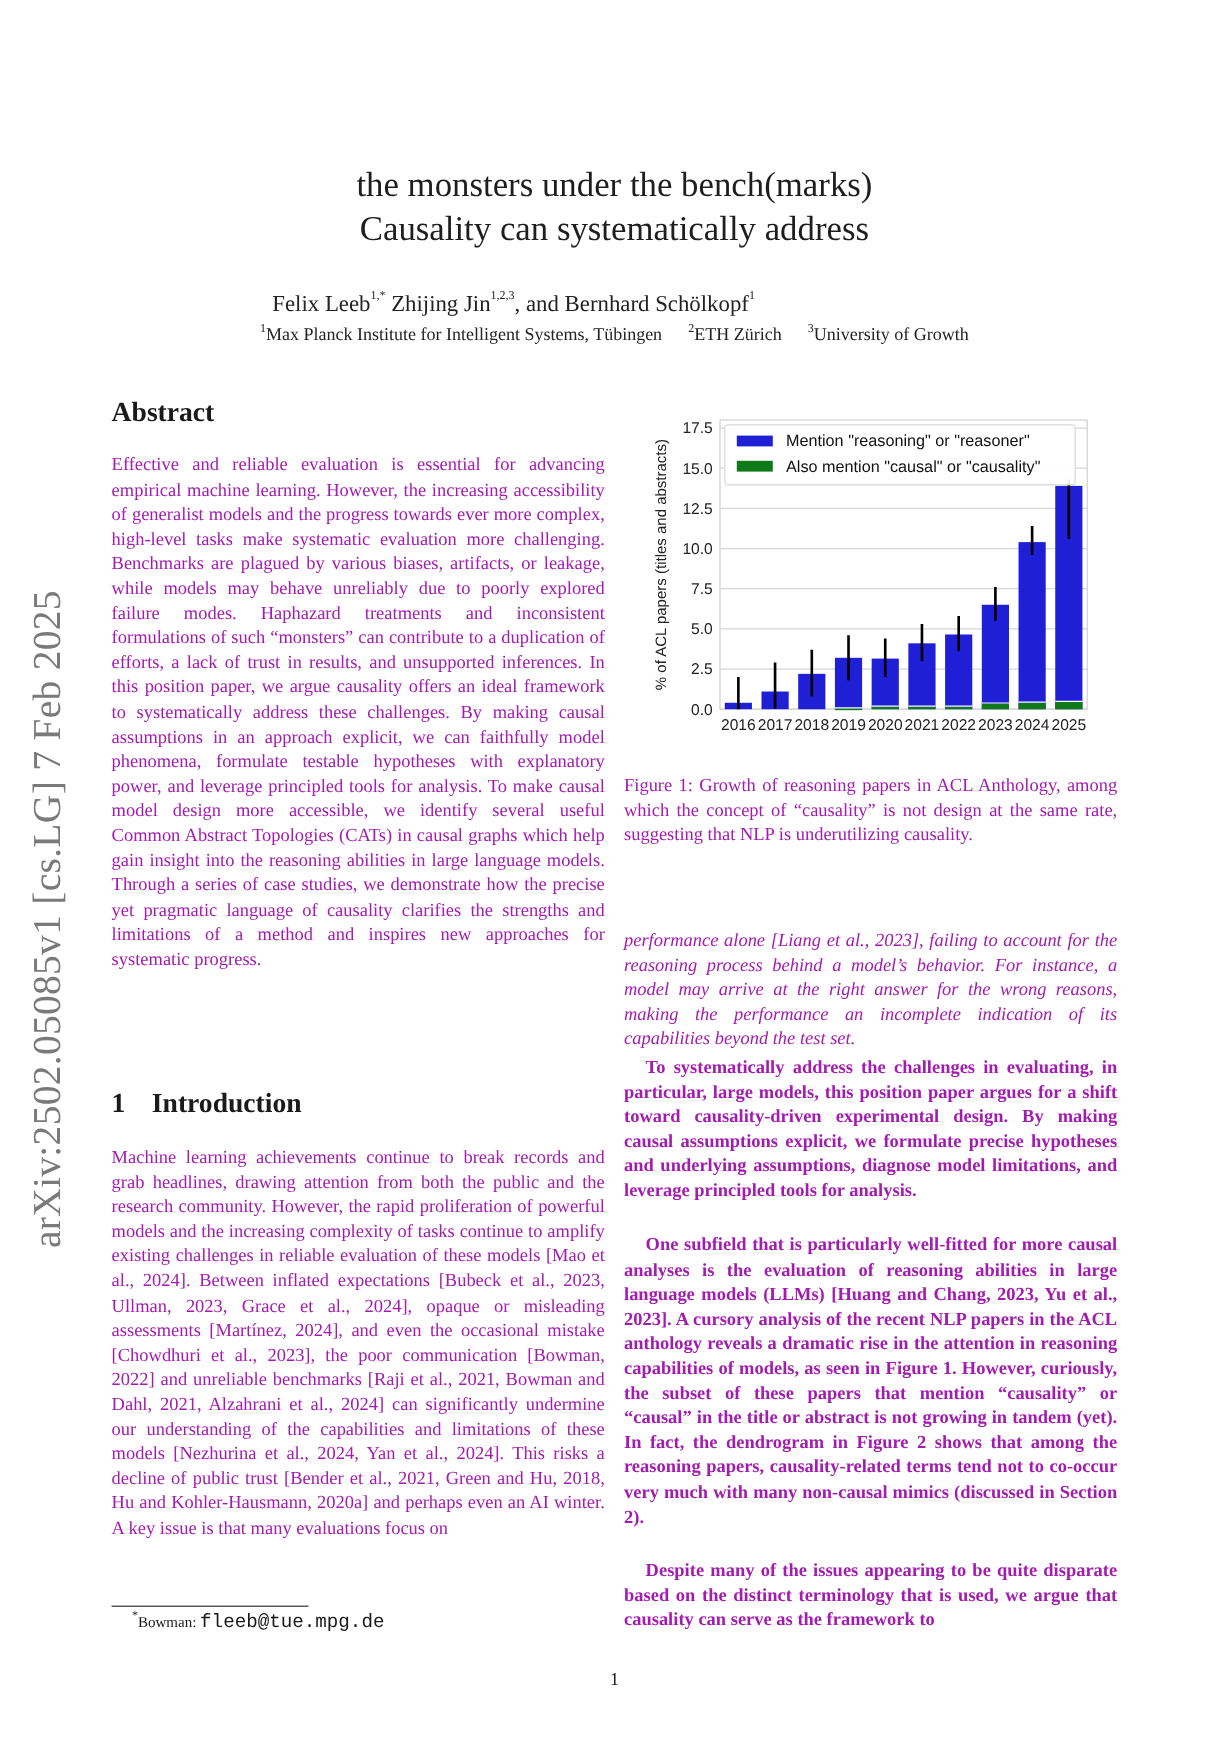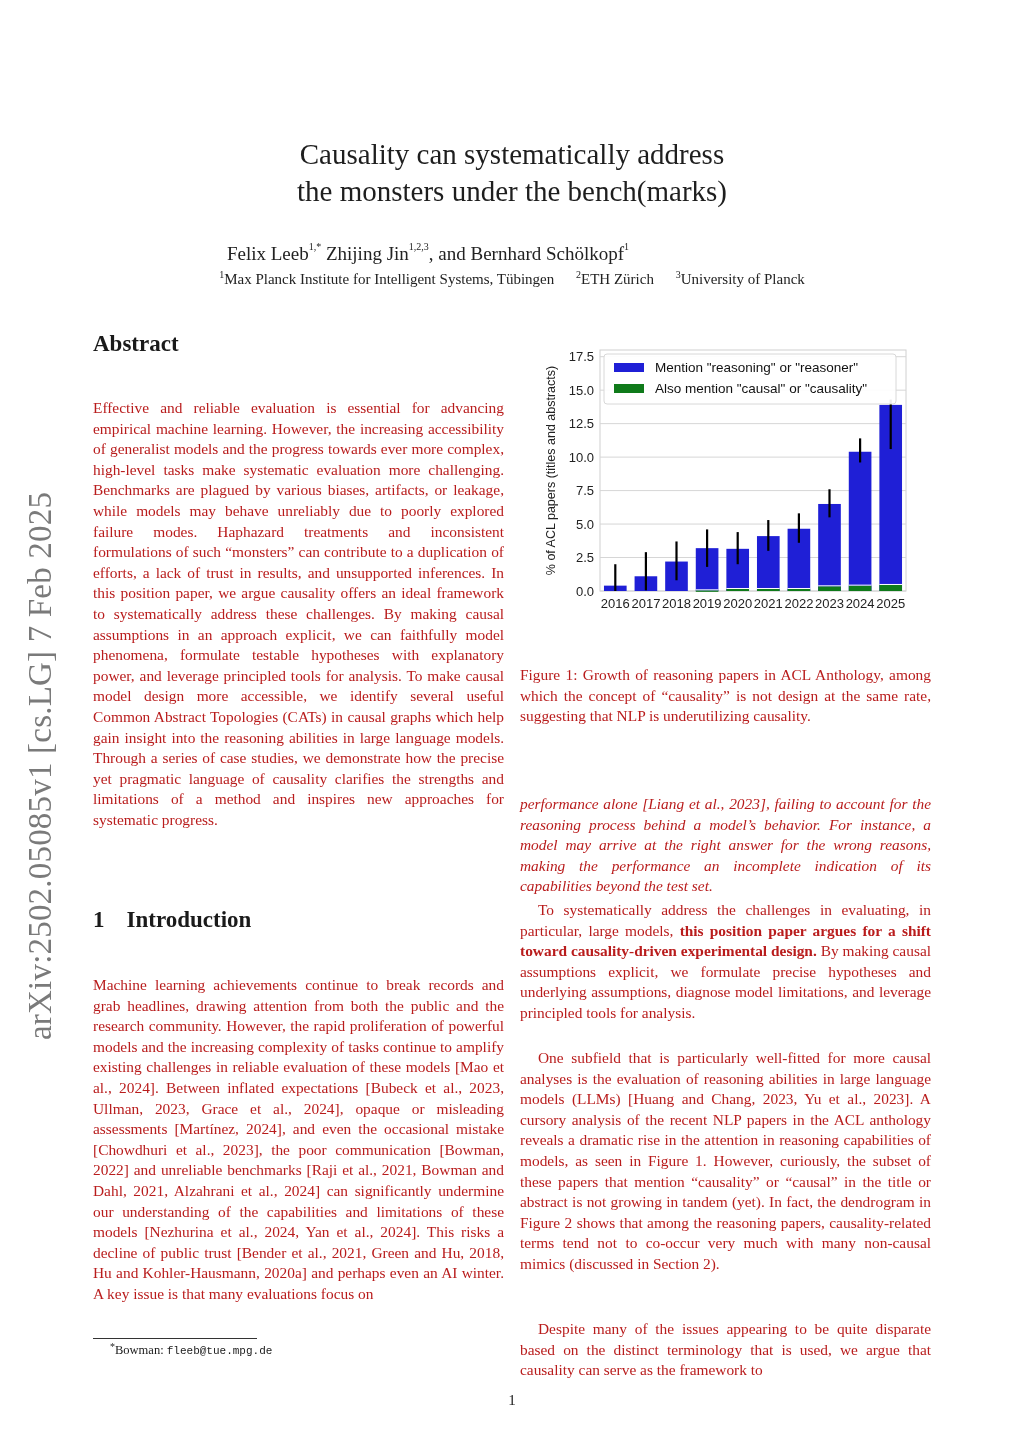--- a/index.html
+++ b/index.html
@@ -9,53 +9,53 @@
            font-family: "Liberation Serif", serif; font-size: 33px; color: #7a7a7a; white-space: nowrap; letter-spacing: 0.2px; }
   .title { position: absolute; left: 0; width: 1024px; top: 136px; text-align: center;
            font-family: "Liberation Serif", serif; font-size: 29px; line-height: 37px; color: #1e1e1e; }
   .authors { position: absolute; left: 0; width: 856px; top: 243px; text-align: center;
              font-family: "Liberation Serif", serif; font-size: 19px; color: #222; }
   .affil { position: absolute; left: 0; width: 1024px; top: 271px; text-align: center;
            font-family: "Liberation Serif", serif; font-size: 15px; color: #222; }
   .affil span { margin: 14px 9px; }
   sup { font-size: 10px; vertical-align: top; position: relative; top: -2px; }
   .col { position: absolute; font-family: "Liberation Serif", serif; font-size: 15.4px; line-height: 20.6px;
-         text-align: justify; color: #b91c1c; margin-top: 20px; }
+         text-align: justify; color: #a21caf; }
   .col p { margin: 0; }
   .left { left: 93px; width: 411px; }
   .right { left: 520px; width: 411px; }
   .h-abstract { position: absolute; left: 93px; top: 331px; font-family: "Liberation Serif", serif; font-weight: bold; font-size: 23px; text-align: center; }
   .h-intro { position: absolute; left: 93px; top: 907px; font-family: "Liberation Serif", serif; font-weight: bold; font-size: 23px; }
   .h-intro .num { margin-right: 22px; }
-  .indent { text-indent: 18px; }
+  .indent { text-indent: 18px; font-weight: bold; }
   .footrule { position: absolute; left: 93px; top: 1338px; width: 164px; border-top: 1px solid #333; }
   .footnote { position: absolute; left: 110px; top: 1343px; font-family: "Liberation Serif", serif; font-size: 12.5px; }
-  .footnote .mono { font-family: "Liberation Mono", monospace; font-size: 11px; }
+  .footnote .mono { font-family: "Liberation Mono", monospace; font-size: 16px; }
   .pagenum { position: absolute; left: 0; width: 1024px; top: 1392px; text-align: center; font-family: "Liberation Serif", serif; font-size: 15px; }
   .chart { position: absolute; left: 540px; top: 348px; width: 380px; height: 270px; }
   .chart svg text { font-family: "Liberation Sans", "DejaVu Sans", sans-serif; }
 </style>
 </head>
 <body>
 
 <div class="arxiv">arXiv:2502.05085v1  [cs.LG]  7 Feb 2025</div>
 
 <div class="title">
+  <div>the monsters under the bench(marks)</div>
   <div>Causality can systematically address</div>
-  <div>the monsters under the bench(marks)</div>
 </div>
 
 <div class="authors">
   <span>Felix Leeb</span><sup>1,*</sup><span> </span><span>Zhijing Jin</span><sup>1,2,3</sup><span>, and </span><span>Bernhard Schölkopf</span><sup>1</sup>
 </div>
 
 <div class="affil">
   <span><sup>1</sup><span style="margin:0">Max Planck Institute for Intelligent Systems, Tübingen</span></span>
   <span><sup>2</sup><span style="margin:0">ETH Zürich</span></span>
-  <span><sup>3</sup><span style="margin:0">University of Planck</span></span>
+  <span><sup>3</sup><span style="margin:0">University of Growth</span></span>
 </div>
 
 <div class="h-abstract">Abstract</div>
 <div class="col left" style="top:378px;">
   <p>Effective and reliable evaluation is essential for advancing empirical machine learning. However, the increasing accessibility of generalist models and the progress towards ever more complex, high-level tasks make systematic evaluation more challenging. Benchmarks are plagued by various biases, artifacts, or leakage, while models may behave unreliably due to poorly explored failure modes. Haphazard treatments and inconsistent formulations of such “monsters” can contribute to a duplication of efforts, a lack of trust in results, and unsupported inferences. In this position paper, we argue causality offers an ideal framework to systematically address these challenges. By making causal assumptions in an approach explicit, we can faithfully model phenomena, formulate testable hypotheses with explanatory power, and leverage principled tools for analysis. To make causal model design more accessible, we identify several useful Common Abstract Topologies (CATs) in causal graphs which help gain insight into the reasoning abilities in large language models. Through a series of case studies, we demonstrate how the precise yet pragmatic language of causality clarifies the strengths and limitations of a method and inspires new approaches for systematic progress.</p>
 </div>
 
 <div class="h-intro">
   <span class="num">1</span><span>Introduction</span>
 </div>

